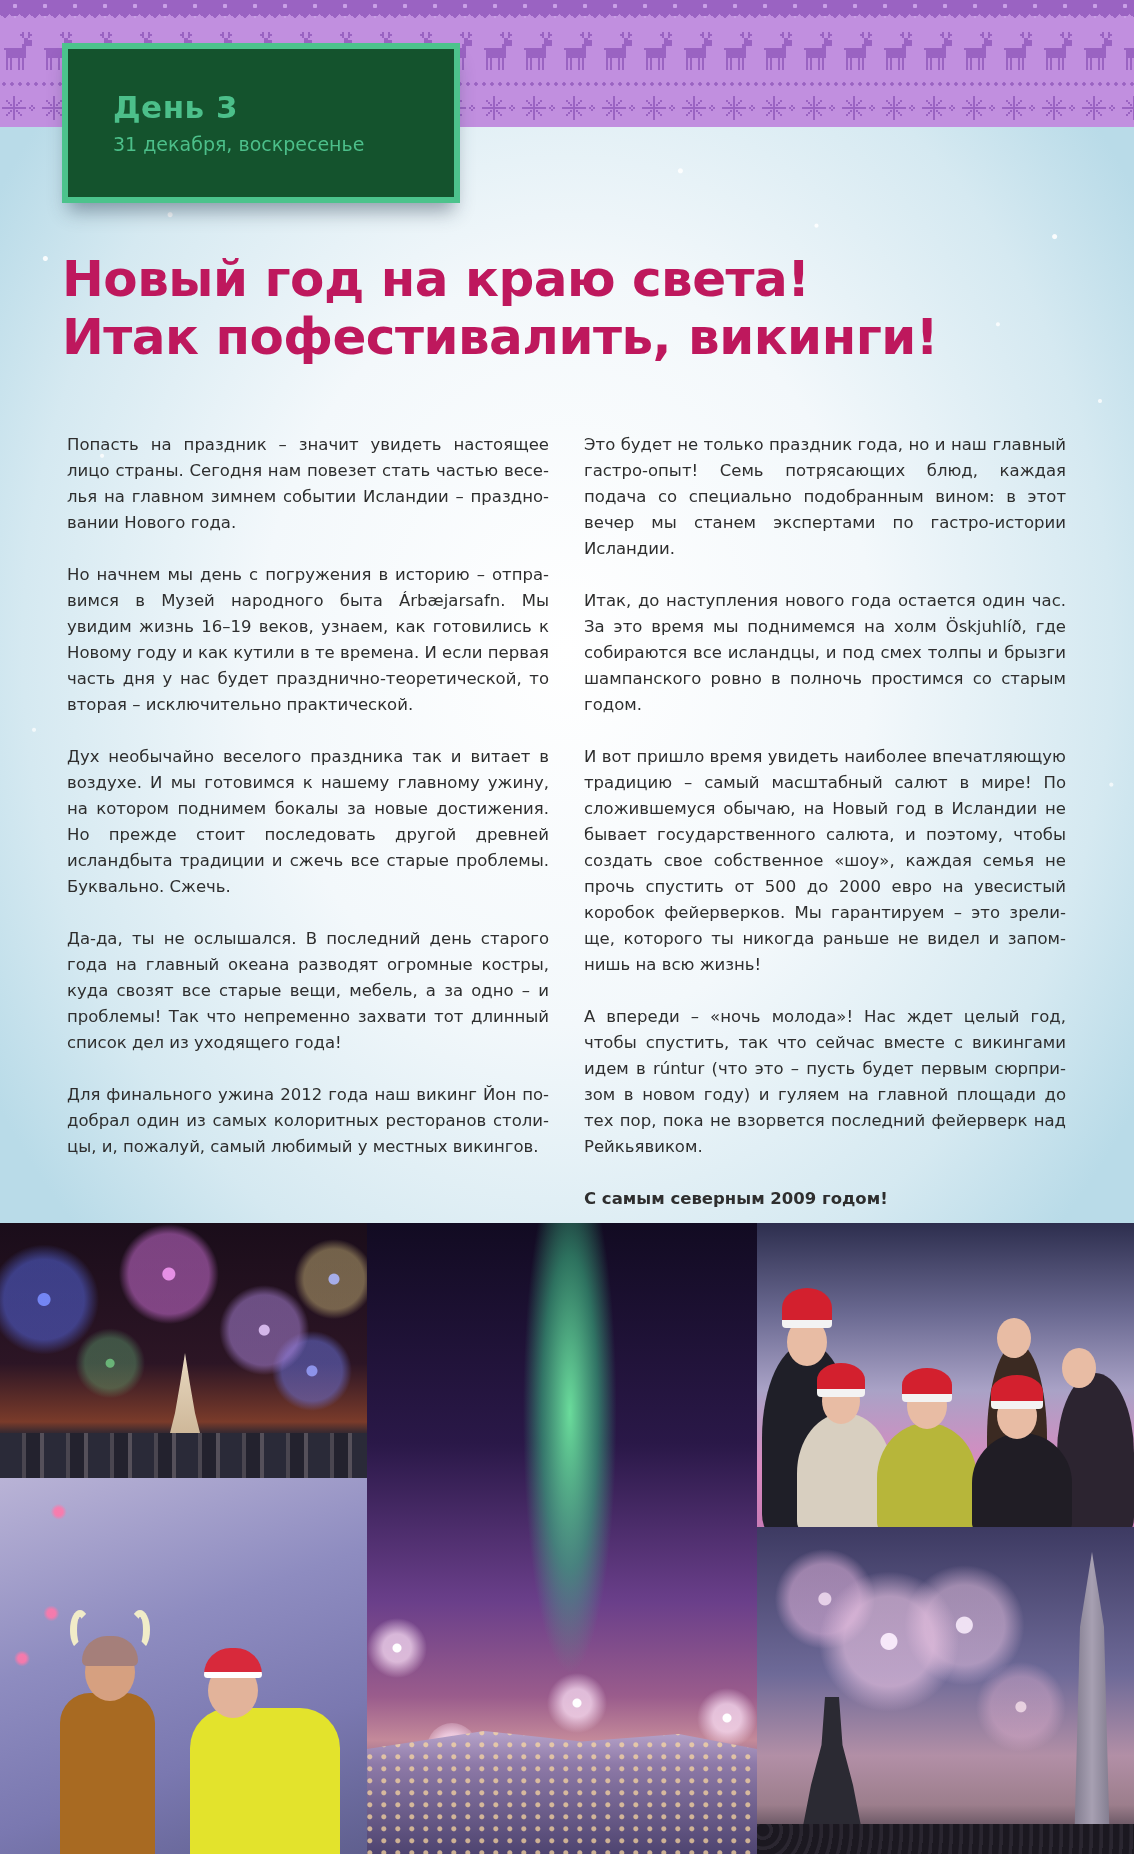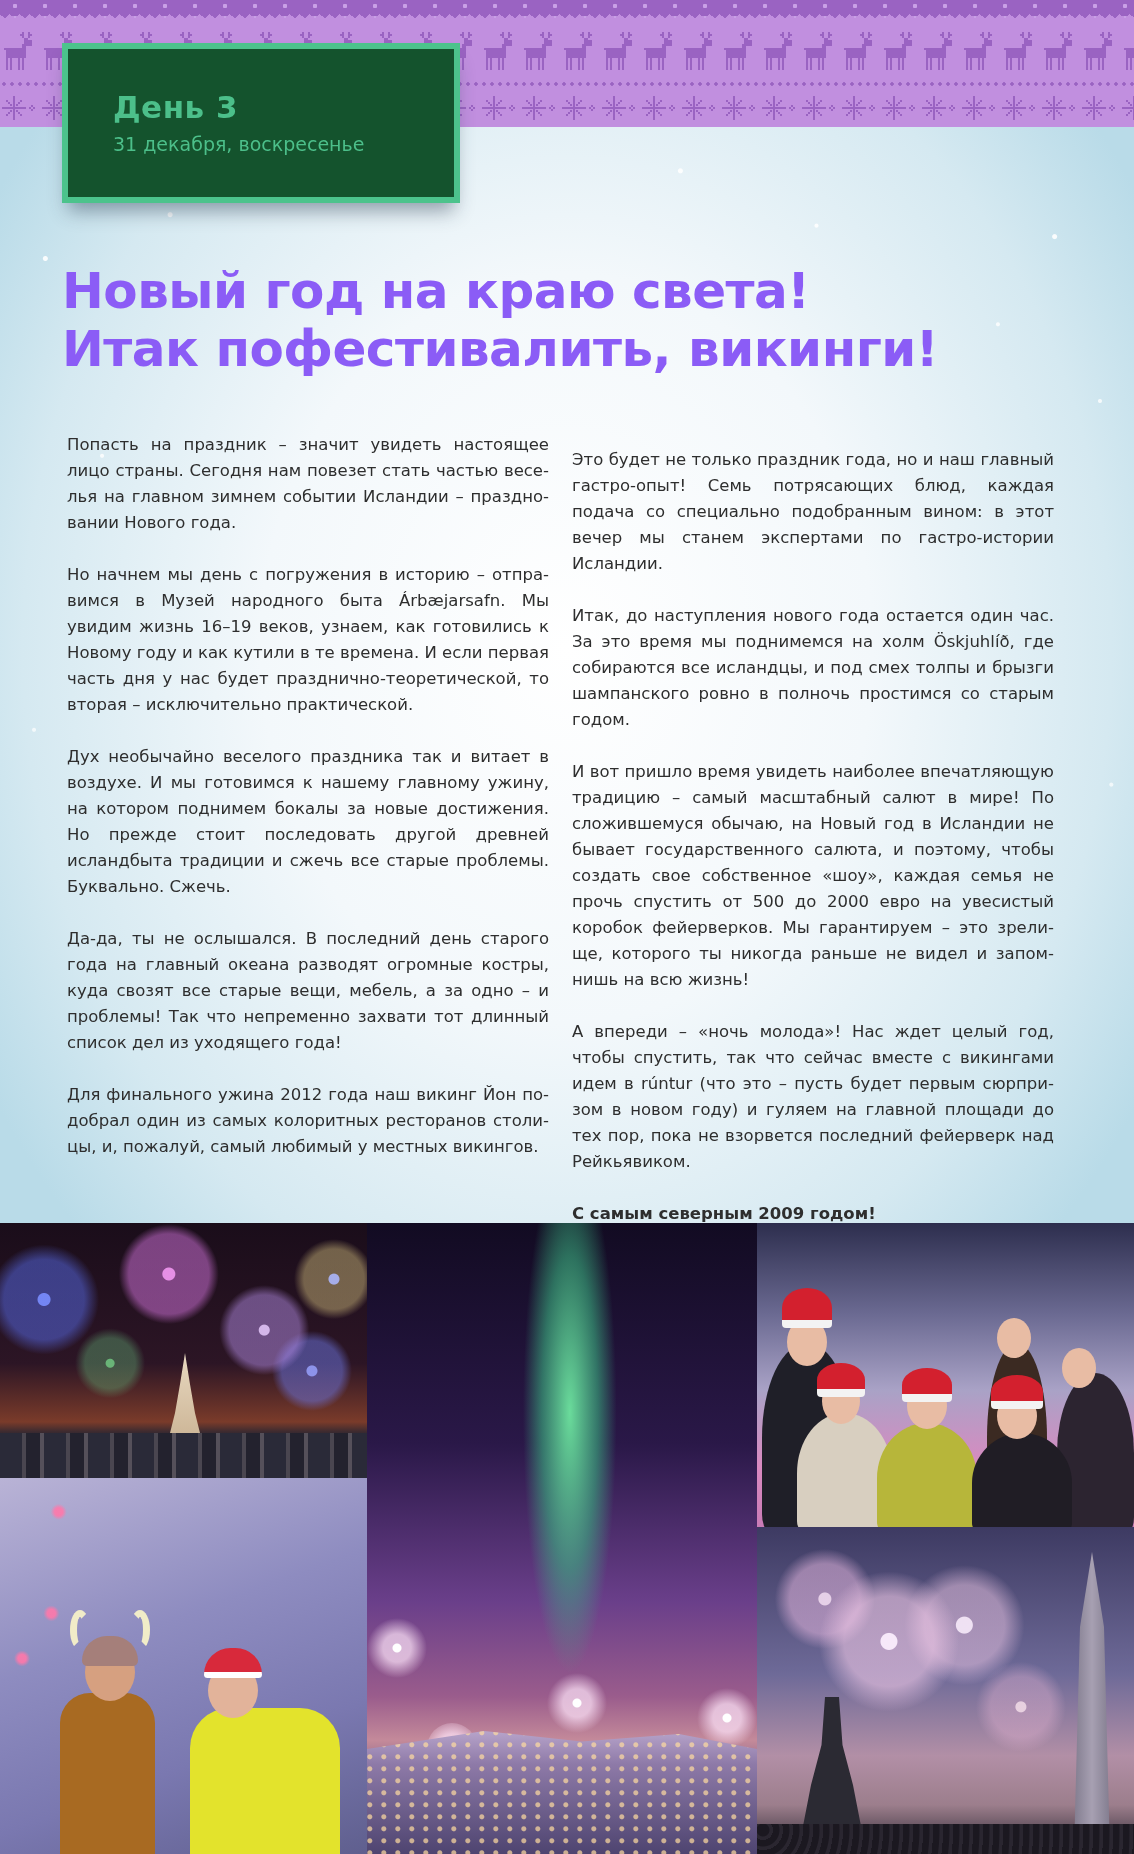--- a/index.html
+++ b/index.html
@@ -77,35 +77,34 @@
   .day-date {
     font-family: "DejaVu Sans", sans-serif;
     font-size: 19px; color: #4cbf8a; line-height: 30px; margin-top: 4px;
   }
 
   
   .headline {
     position: absolute; left: 62px; top: 250px; width: 1060px;
     font-family: "DejaVu Sans", sans-serif;
     font-weight: bold; font-size: 50px; line-height: 58px;
-    color: #8b5cf6;
+    color: #be185d;
     letter-spacing: -0.5px;
-    margin-top: 12px;
   }
   .headline span { display: block; white-space: nowrap; }
 
   
   .col {
     position: absolute; top: 432px; width: 482px;
     font-family: "DejaVu Sans", sans-serif;
     font-size: 16.5px; line-height: 26px; color: #2e2e2e;
     text-align: justify;
   }
   .col-left { left: 67px; }
-  .col-right { left: 572px; margin-top: 15px; }
+  .col-right { left: 584px; }
   .col p { margin-bottom: 26px; hyphens: manual; }
   .col p.final { font-weight: bold; }
 
   
   .photo { position: absolute; overflow: hidden; }
   .photo-fireworks-city {
     left: 0; top: 1223px; width: 367px; height: 255px;
     background:
       radial-gradient(circle at 12% 30%, rgba(120,140,255,.95) 0 6px, rgba(90,110,240,.5) 7px 40px, transparent 55px),
       radial-gradient(circle at 46% 20%, rgba(240,150,240,.95) 0 6px, rgba(220,120,230,.5) 7px 40px, transparent 50px),

